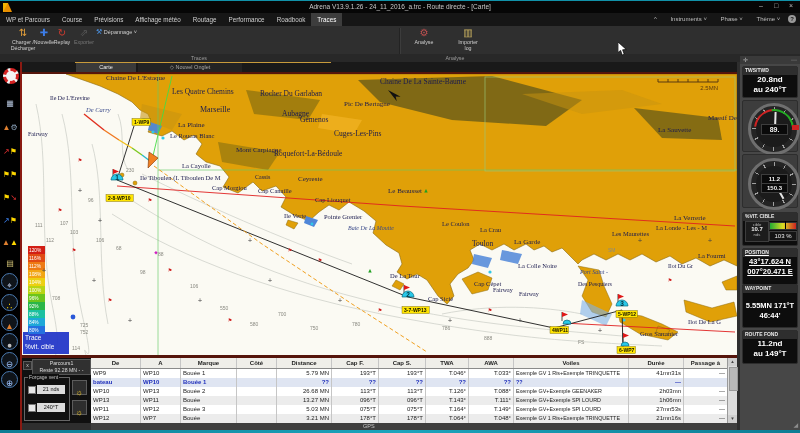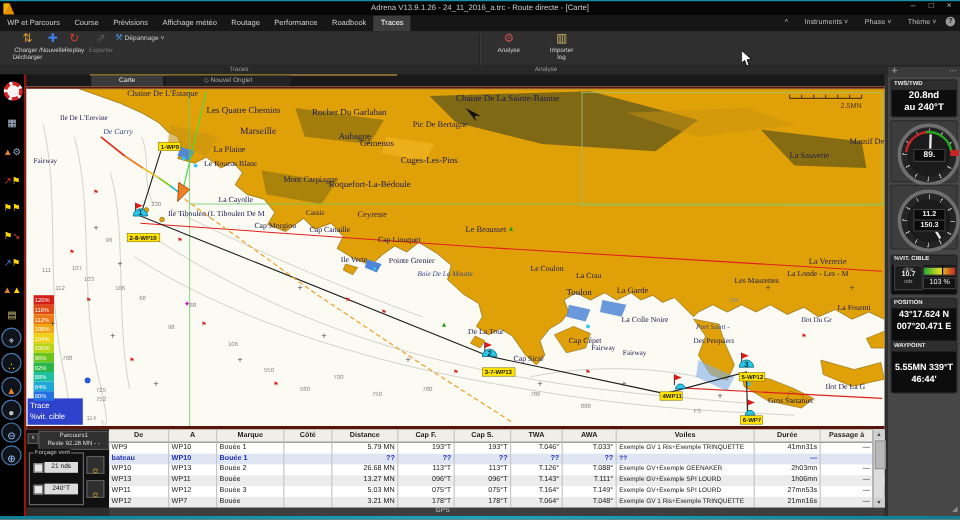--- a/index.html
+++ b/index.html
@@ -621,32 +621,37 @@
         <div>cible</div>
         <div style="font-size:6px;font-weight:bold;color:#eee;">10.7</div>
         <div>nds</div>
       </div>
     </div>
     <div id="vitbar"></div>
     <div id="vitneedle"></div>
     <div id="vitpct">103 %</div>
   </div>
 
-  <div class="sbpanel" style="top:192px;height:37px;">
+  <div class="sbpanel" style="top:192px;height:37px;text-decoration:underline;">
     <div class="sbtitle">POSITION</div>
     <div class="sbval sm">43°17.624 N</div>
     <div class="sbval sm">007°20.471 E</div>
   </div>
 
   <div class="sbpanel" style="top:228px;height:44px;">
     <div class="sbtitle">WAYPOINT</div>
     <div style="height:8px;"></div>
-    <div class="sbval sm">5.55MN 339°T</div>
+    <div class="sbval sm">5.55MN 171°T</div>
     <div class="sbval sm">46:44'</div>
   </div>
 
+  <div class="sbpanel" style="top:274px;height:34px;">
+    <div class="sbtitle">ROUTE FOND</div>
+    <div class="sbval">11.2nd</div>
+    <div class="sbval">au 149°T</div>
+  </div>
 
   <div id="sbgrip">◢</div>
 </div>
 
 <svg class="abs" id="cursor" width="10" height="14" viewBox="0 0 10 14">
   <polygon points="0,0 0,10.5 2.6,8.4 4.2,13 6.2,12.2 4.6,7.8 8.2,7.4" fill="#fff" stroke="#000" stroke-width="0.7"></polygon>
 </svg>
 
 </body></html>

